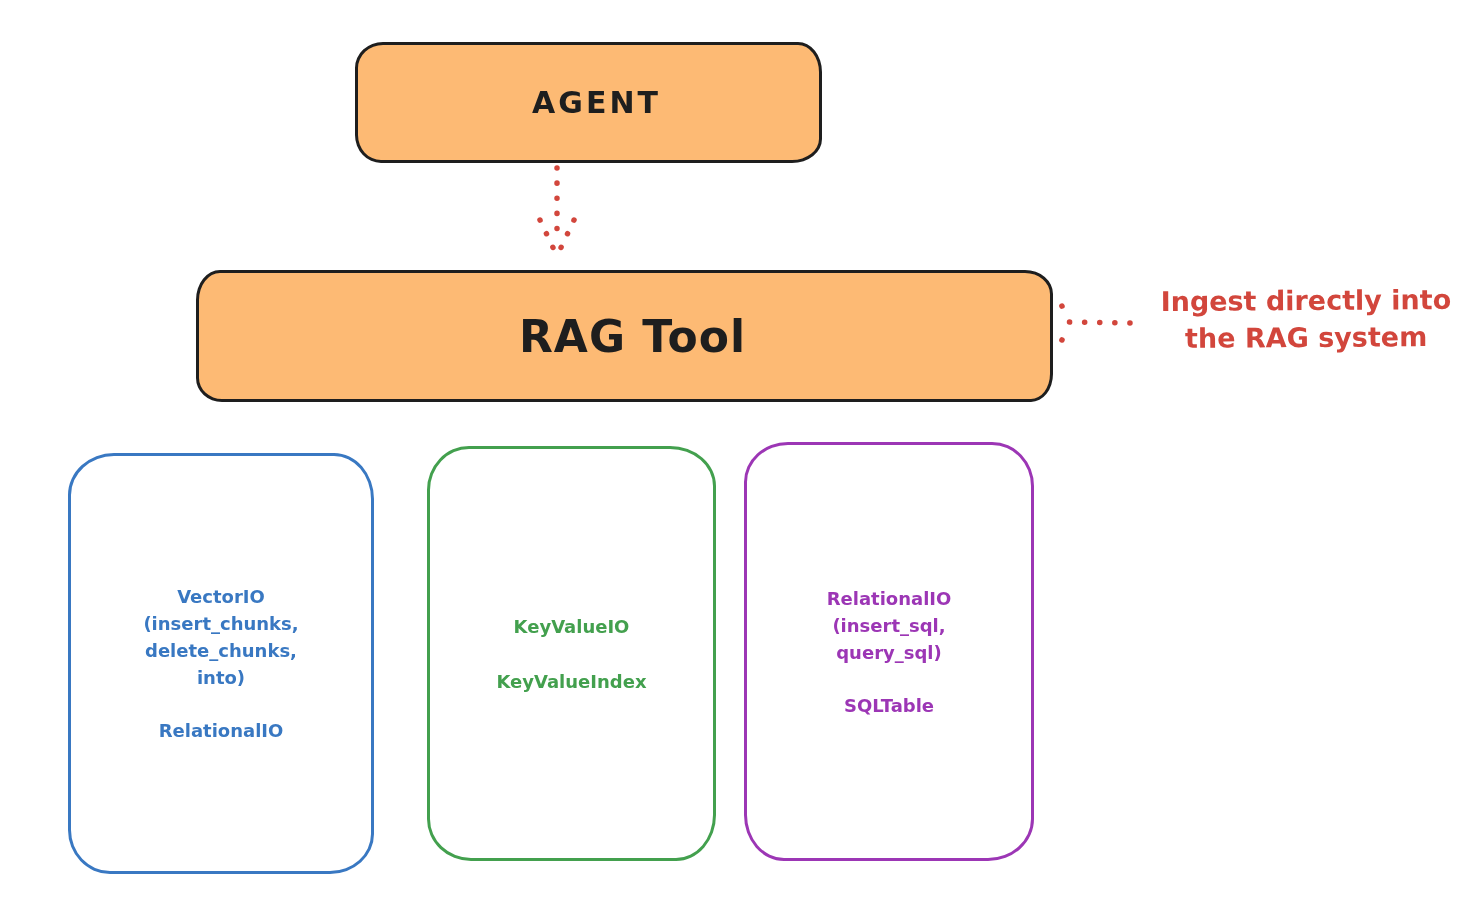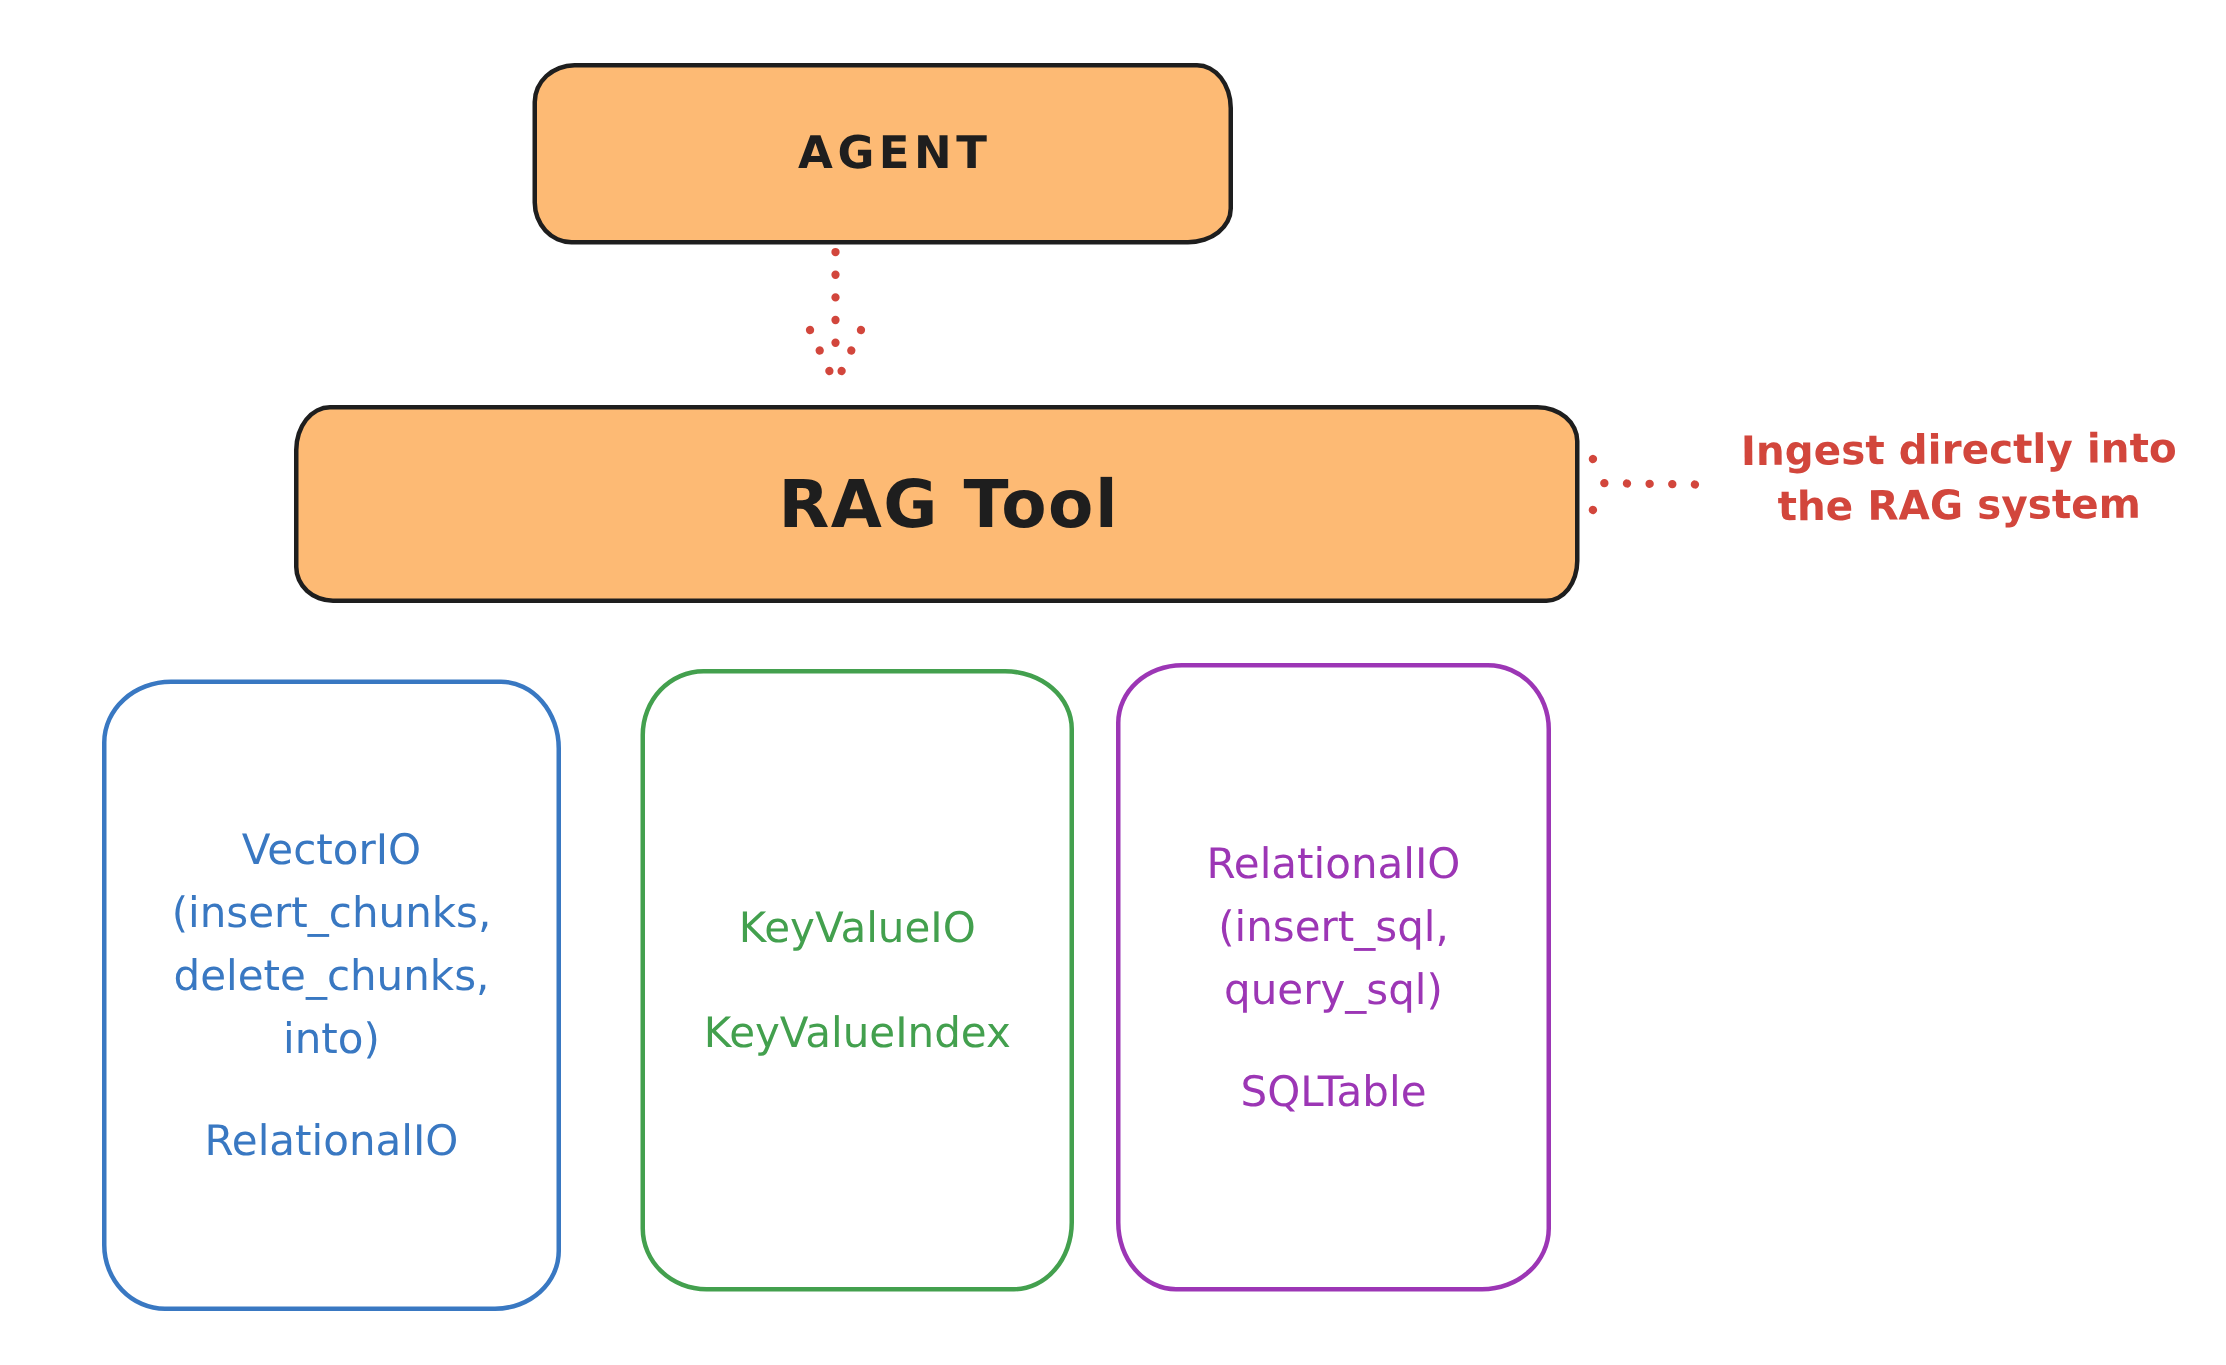--- a/index.html
+++ b/index.html
@@ -66,22 +66,22 @@
     position: absolute;
     background: #ffffff;
     border-width: 3.5px;
     border-style: solid;
     display: flex;
     flex-direction: column;
     align-items: center;
     justify-content: center;
     gap: 26px;
     text-align: center;
-    font-weight: 400;
-    font-size: 28px;
+    font-weight: 700;
+    font-size: 18px;
     line-height: 1.5;
   }
   .card-text span { display: block; white-space: pre-line; }
   .card-index { white-space: pre-line; }
   .card-vector {
     left: 68px; top: 453px;
     width: 300px; height: 415px;
     border-color: var(--blue); color: var(--blue);
     border-radius: 46px 40px 44px 42px / 42px 46px 40px 44px;
   }

